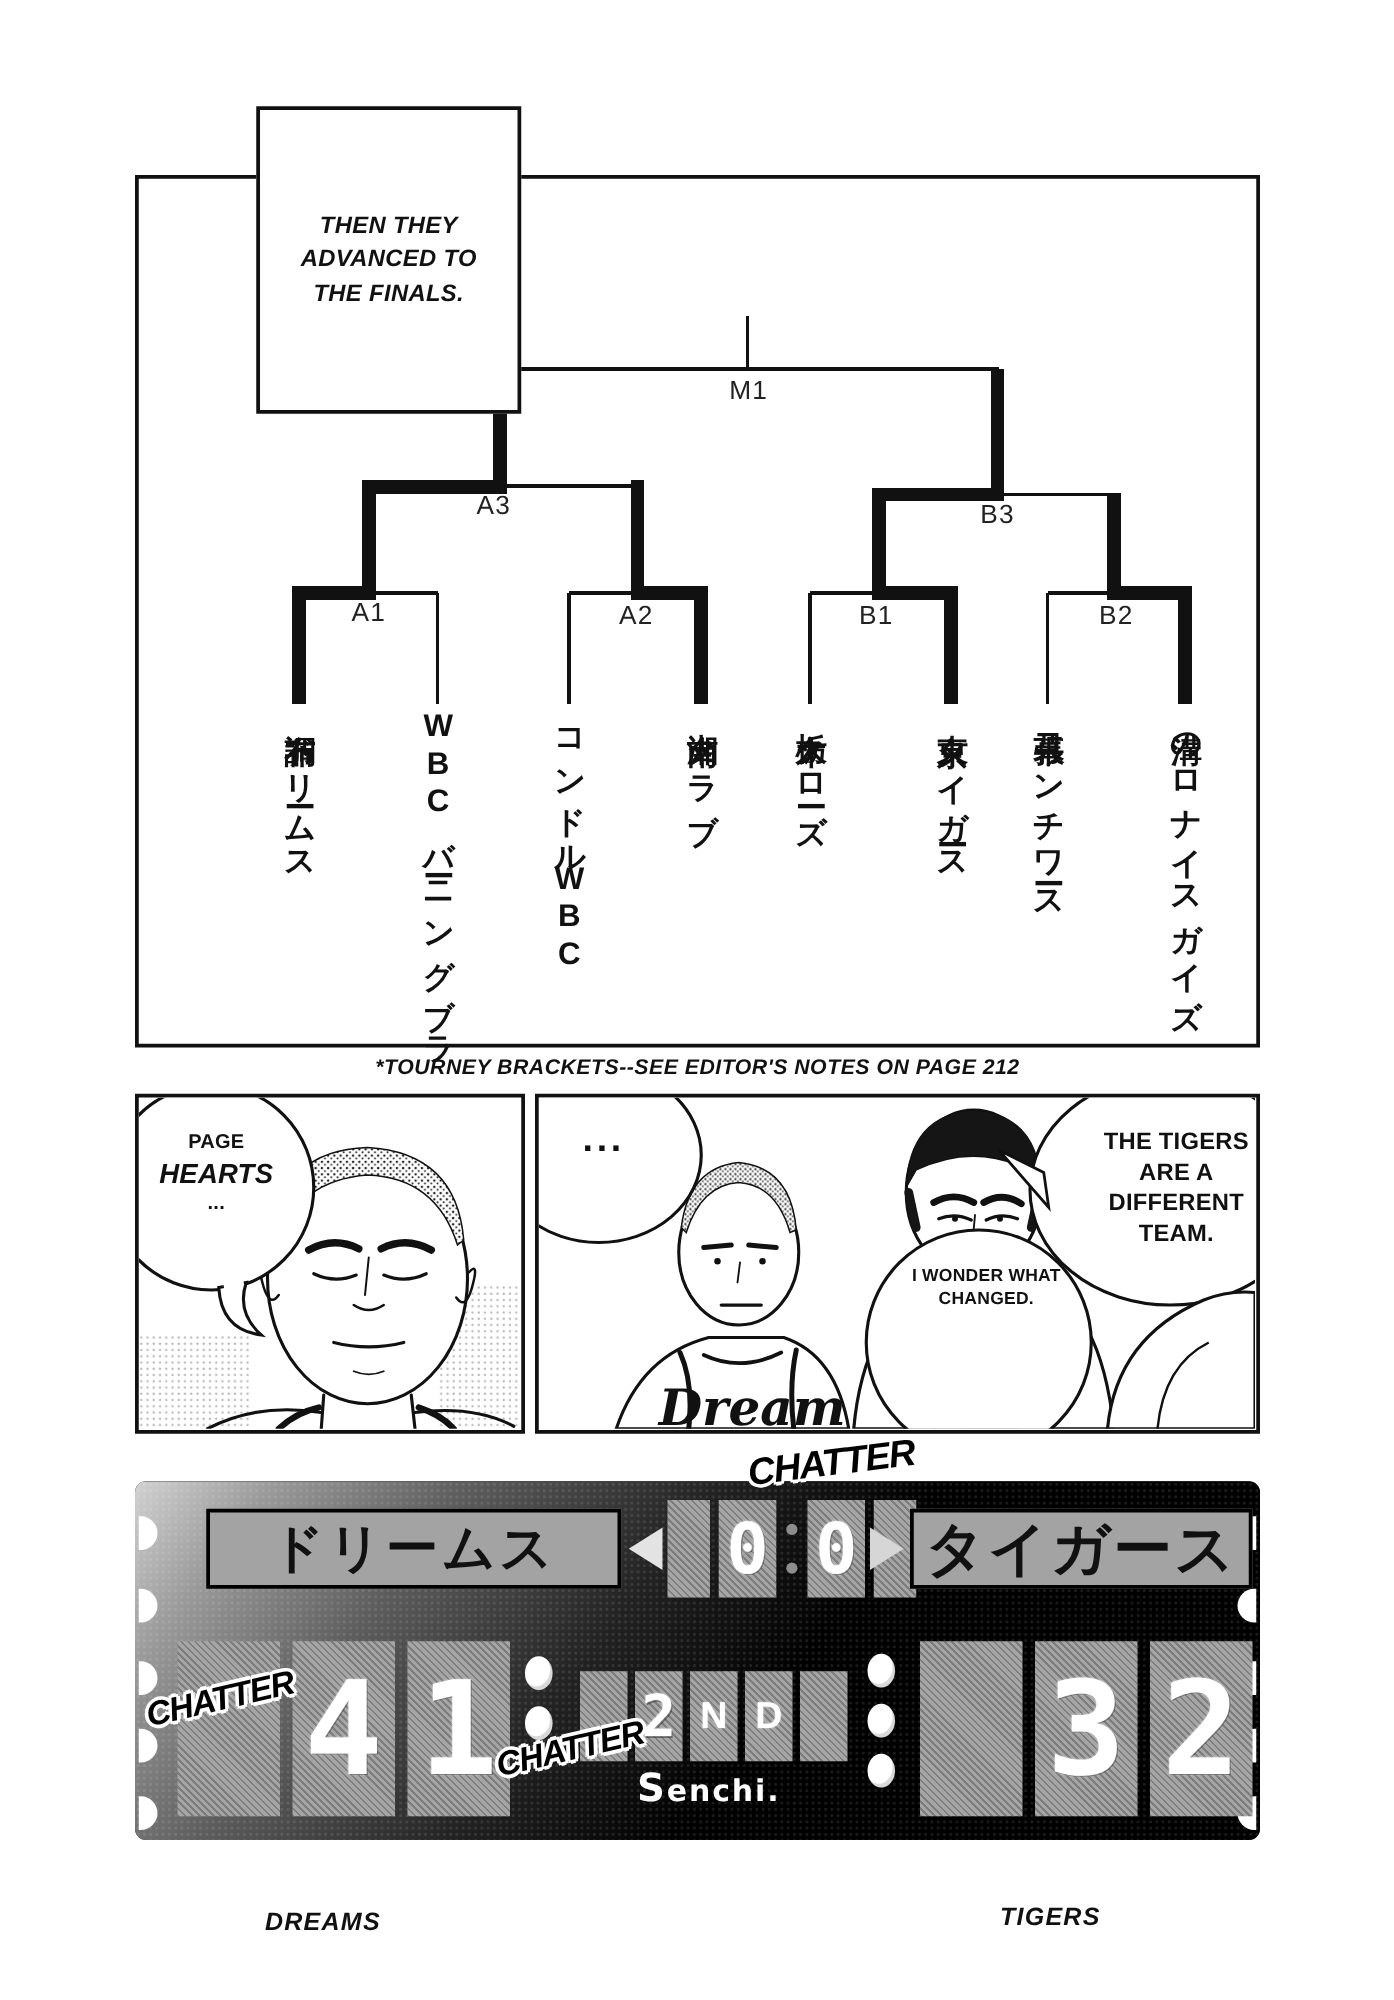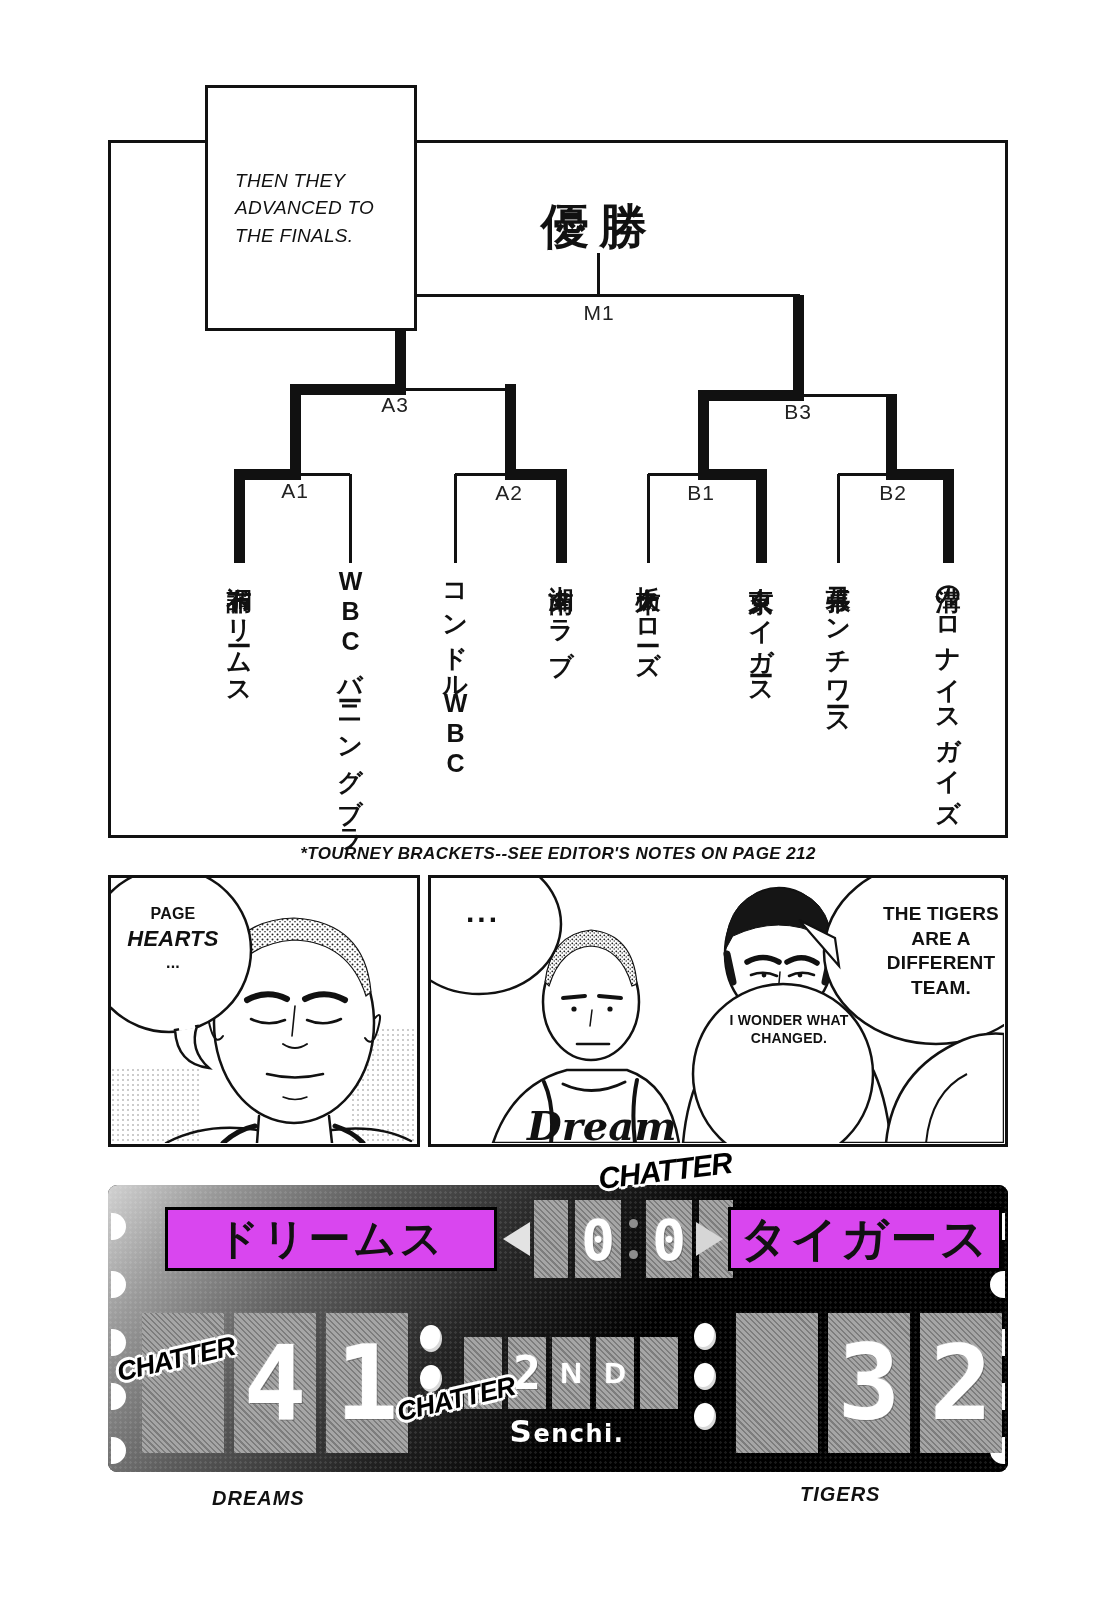--- a/index.html
+++ b/index.html
@@ -7,21 +7,21 @@
 
   
   .bracket-panel{position:absolute;left:108px;top:140px;width:900px;height:698px;border:3.5px solid #111;background:#fff;box-sizing:border-box;}
   .bracket-lines{position:absolute;left:0;top:0;}
   .bracket-title{position:absolute;left:488px;top:52px;transform:translateX(-50%);font-family:"DejaVu Serif",serif;font-size:48px;font-weight:600;letter-spacing:10px;white-space:nowrap;}
   .match-label{position:absolute;transform:translateX(-50%);font-size:21px;color:#222;letter-spacing:1px;}
   .team{position:absolute;top:424px;transform:translateX(-50%);writing-mode:vertical-rl;text-orientation:upright;font-size:25px;font-weight:600;letter-spacing:2px;line-height:1;white-space:nowrap;}
 
   
   .caption-box{position:absolute;left:205px;top:85px;width:212px;height:246px;background:#fff;border:3px solid #111;box-sizing:border-box;display:flex;align-items:center;justify-content:center;z-index:6;}
-  .caption-text{width:152px;font-style:italic;font-weight:400;font-size:19px;line-height:1.45;letter-spacing:.3px;}
+  .caption-text{width:152px;text-align:center;font-style:italic;font-weight:700;font-size:19px;line-height:1.45;letter-spacing:.3px;}
 
   .footnote{position:absolute;left:108px;top:844px;width:900px;text-align:center;font-style:italic;font-weight:700;font-size:17px;letter-spacing:.4px;}
 
   
   .panel-hearts{position:absolute;left:108px;top:875px;width:312px;height:272px;border:3.5px solid #111;box-sizing:border-box;background:#fff;overflow:hidden;}
   .panel-tigers{position:absolute;left:428px;top:875px;width:580px;height:272px;border:3.5px solid #111;box-sizing:border-box;background:#fff;overflow:hidden;}
   .bubble-text{position:absolute;text-align:center;font-weight:700;line-height:1.3;letter-spacing:.2px;}
   .hearts-text{left:0;top:26px;width:124px;font-size:16px;}
   .hearts-bold{font-style:italic;font-weight:800;font-size:22px;display:block;}
   .hearts-line{display:block;}
@@ -34,21 +34,21 @@
   .sb-shade{position:absolute;inset:0;border-radius:9px;
     background:
       radial-gradient(rgba(255,255,255,.10) 1px, transparent 1.5px),
       linear-gradient(127deg,#d2d2d2 0%,#9a9a9a 10%,#5d5d5d 24%,#222 42%,#000 58%);
     background-size:5px 5px,100% 100%;}
   .tab{position:absolute;width:15px;height:27px;background:#fff;z-index:3;}
   .tab.l{left:3px;border-radius:0 14px 14px 0;}
   .tab.r{right:3px;border-radius:14px 0 0 14px;}
   .lcd{background-color:#a0a0a0;background-image:repeating-linear-gradient(45deg,rgba(0,0,0,.22) 0 1.5px,rgba(255,255,255,.06) 1.5px 4px);display:flex;align-items:center;justify-content:center;z-index:4;}
   .digi{font-family:"DejaVu Sans Mono",monospace;font-weight:700;color:#fff;text-shadow:0 0 2px rgba(255,255,255,.75),1px 1px 0 rgba(0,0,0,.45);}
-  .sb-name{position:absolute;background:#d946ef;border:3px solid #000;box-sizing:border-box;display:flex;align-items:center;justify-content:center;font-weight:700;z-index:4;text-align:right;}
+  .sb-name{position:absolute;background:#a3a3a3;border:3px solid #000;box-sizing:border-box;display:flex;align-items:center;justify-content:center;font-weight:700;z-index:4;text-align:right;}
   .sb-name-home{left:57px;top:22px;width:332px;height:64px;font-size:42px;letter-spacing:3px;}
   .sb-name-away{left:620px;top:22px;width:274px;height:64px;font-size:47px;letter-spacing:2px;}
   .tri{position:absolute;width:0;height:0;z-index:4;}
   .tri-left{left:395px;top:37px;border-top:17px solid transparent;border-bottom:17px solid transparent;border-right:27px solid #e3e3e3;}
   .tri-right{left:588px;top:37px;border-top:17px solid transparent;border-bottom:17px solid transparent;border-left:27px solid #d6d6d6;}
   .sb-clock{position:absolute;left:426px;top:15px;display:flex;gap:7px;align-items:center;z-index:4;}
   .clock-blank{width:34px;height:78px;}
   .clock-digit{width:46px;height:78px;font-size:56px;}
   .clock-colon{display:flex;flex-direction:column;gap:22px;margin:0 1px;}
   .clock-colon i{width:9px;height:9px;border-radius:50%;background:#8d8d8d;display:block;}
@@ -66,21 +66,21 @@
   .period-letter{font-size:30px;font-weight:700;color:#fff;font-family:"Liberation Sans",sans-serif;text-shadow:0 0 2px rgba(255,255,255,.6);}
   .sb-brand{position:absolute;left:366px;top:228px;width:186px;text-align:center;color:#fff;font-weight:700;font-size:24px;letter-spacing:1.5px;z-index:4;font-family:"DejaVu Sans",sans-serif;}
   .sb-brand::first-letter{font-size:31px;}
 
   .sfx{position:absolute;font-style:italic;font-weight:900;font-size:27px;letter-spacing:-1px;color:#000;z-index:9;white-space:nowrap;
     text-shadow:-2px -2px 0 #fff,2px -2px 0 #fff,-2px 2px 0 #fff,2px 2px 0 #fff,-3px 0 0 #fff,3px 0 0 #fff,0 -3px 0 #fff,0 3px 0 #fff;}
   .sfx-top{left:598px;top:1154px;transform:rotate(-7deg);font-size:30px;}
   .sfx-left{left:116px;top:1344px;transform:rotate(-13deg);}
   .sfx-mid{left:396px;top:1384px;transform:rotate(-13deg);}
 
-  .team-label{position:absolute;font-style:italic;font-weight:800;font-size:20px;letter-spacing:1px;}
+  .team-label{position:absolute;font-style:italic;font-weight:800;font-size:20px;letter-spacing:1px;margin-top:40px;}
   .label-home{left:212px;top:1487px;}
   .label-away{left:800px;top:1483px;}
 </style>
 </head>
 <body>
 
 <div class="bracket-panel">
   <svg class="bracket-lines" width="893" height="691" viewBox="0 0 893 691" shape-rendering="crispEdges">
     <g fill="#111">
 
@@ -116,21 +116,20 @@
       <rect x="644.5" y="326" width="11" height="94"></rect>
 
       <rect x="774.5" y="251" width="11" height="86"></rect>
       <rect x="727" y="330" width="53" height="3"></rect>
       <rect x="774.5" y="326" width="68" height="11"></rect>
       <rect x="725.5" y="331" width="3" height="89"></rect>
       <rect x="831.5" y="326" width="11" height="94"></rect>
     </g>
   </svg>
 
-  <div class="bracket-title">優勝</div>
 
   <div class="match-label" style="left:488px;top:158px;">M1</div>
   <div class="match-label" style="left:284px;top:250px;text-align:center;">A3</div>
   <div class="match-label" style="left:687px;top:257px;">B3</div>
   <div class="match-label" style="left:184px;top:336px;">A1</div>
   <div class="match-label" style="left:398px;top:338px;">A2</div>
   <div class="match-label" style="left:590px;top:338px;">B1</div>
   <div class="match-label" style="left:782px;top:338px;">B2</div>
 
   <div class="team" style="left:128px;">調布ドリームス</div>

